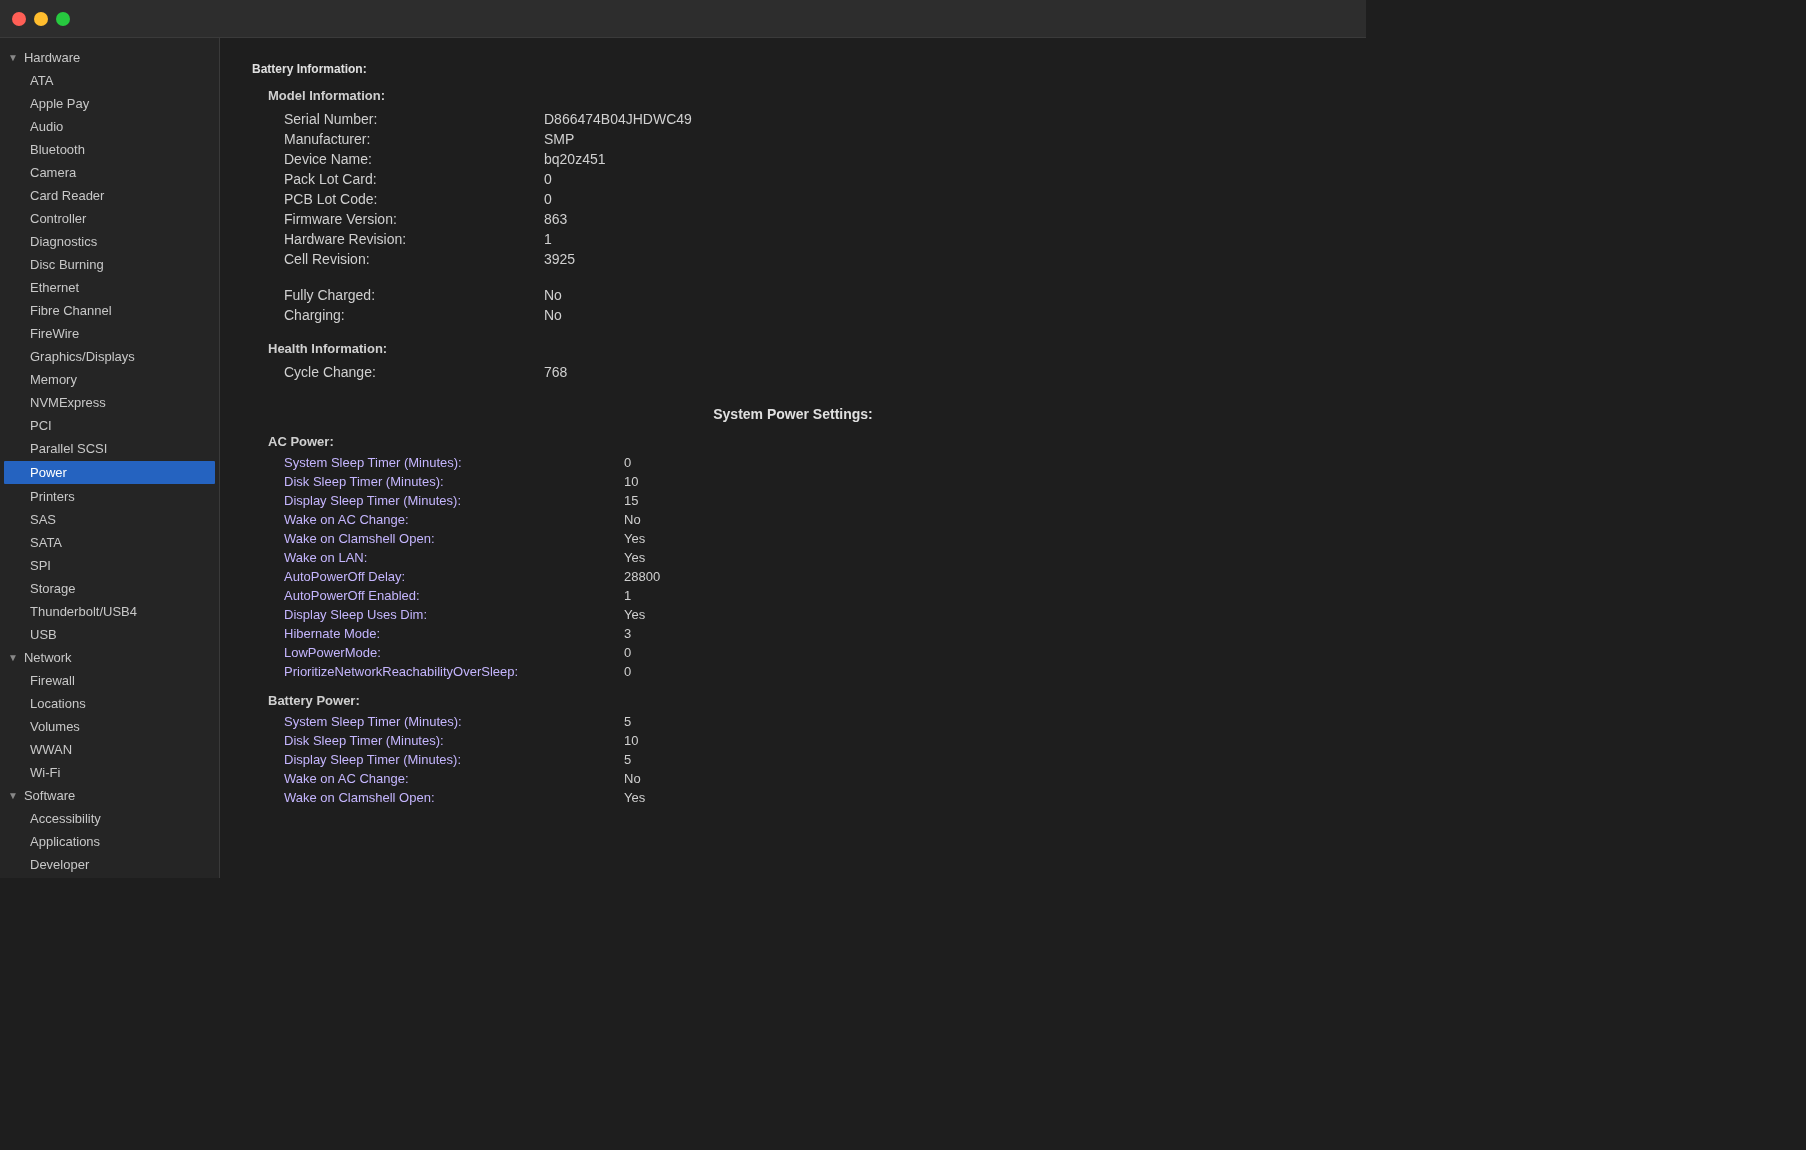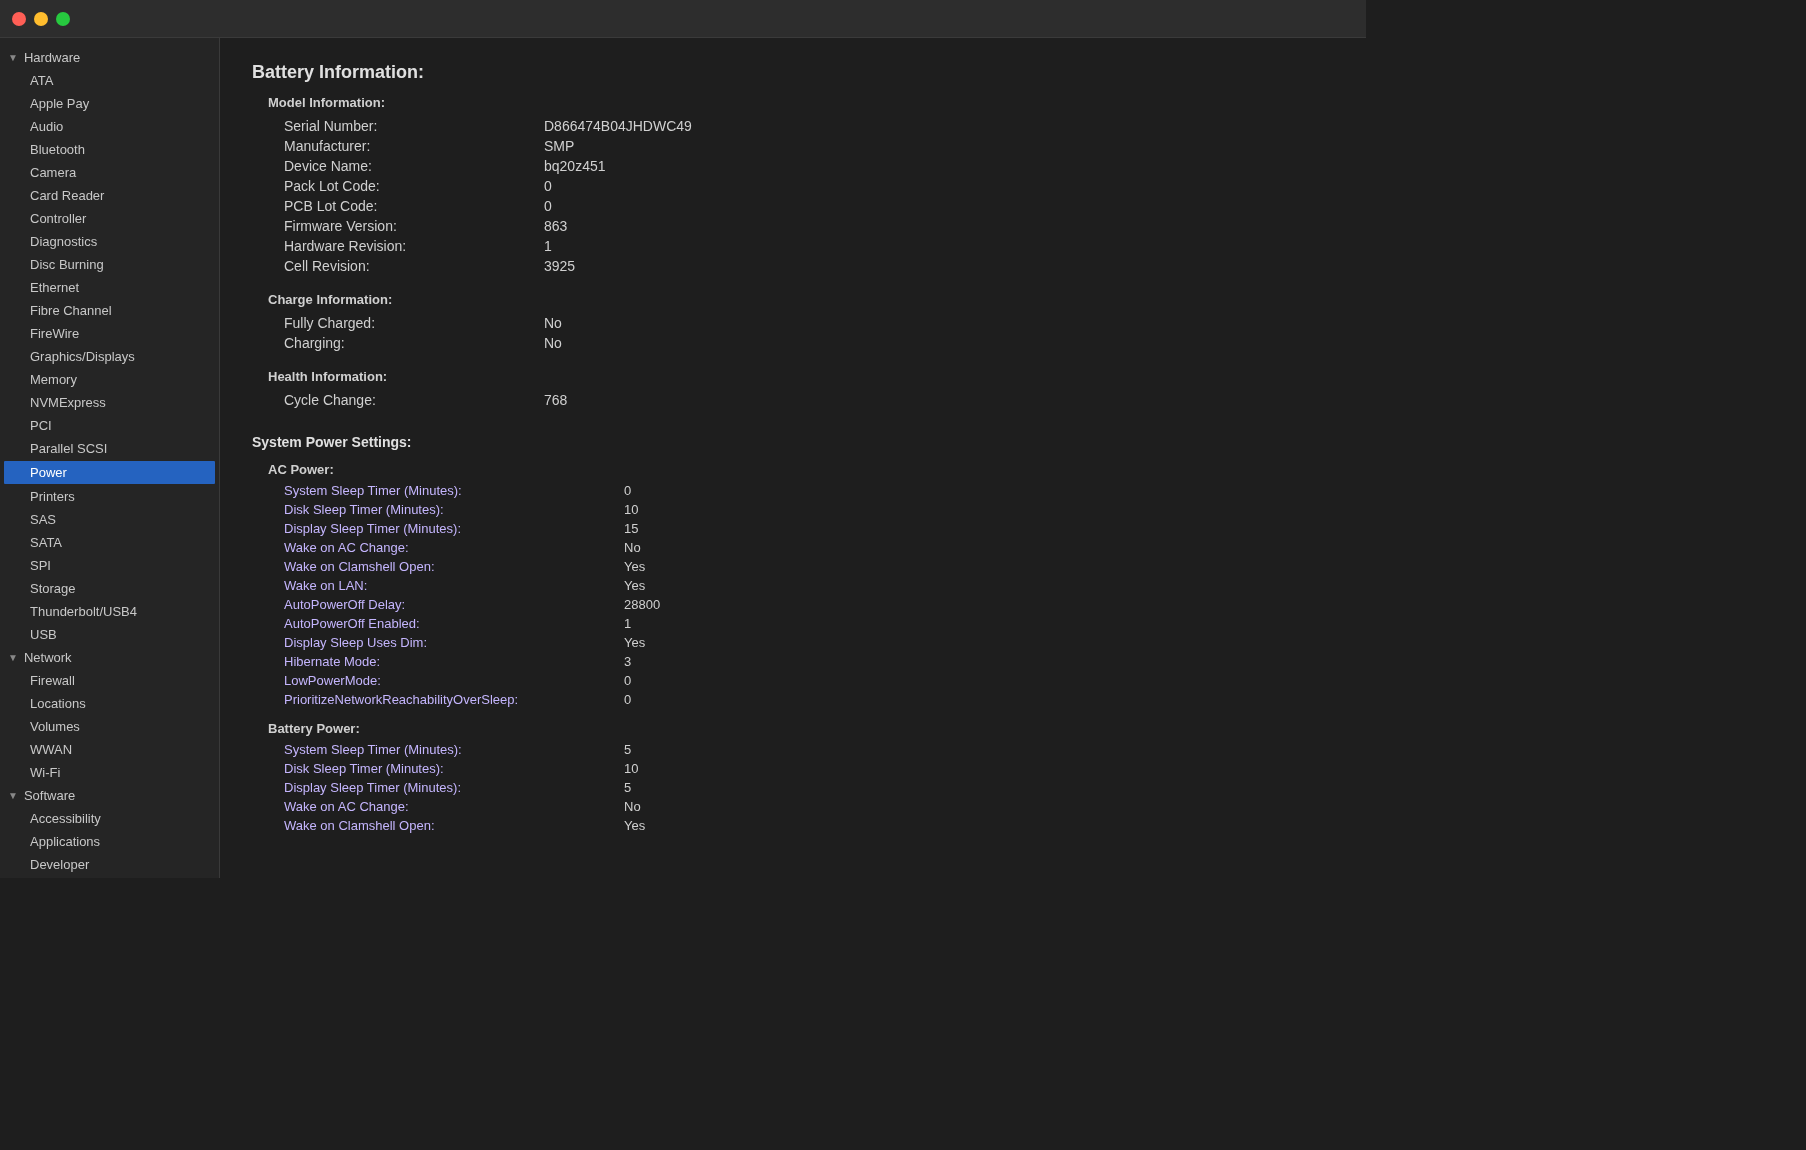--- a/index.html
+++ b/index.html
@@ -91,21 +91,21 @@
     .main-content {
       flex: 1;
       overflow-y: auto;
       background: #1e1e1e;
       padding: 24px 32px;
     }
     .main-content::-webkit-scrollbar { width: 8px; }
     .main-content::-webkit-scrollbar-track { background: transparent; }
     .main-content::-webkit-scrollbar-thumb { background: #555; border-radius: 4px; }
     .section-title {
-      font-size: 18px;
+      font-size: 12px;
       font-weight: 700;
       color: #e0e0e0;
       margin-bottom: 12px;
     }
     .info-group {
       margin-bottom: 16px;
     }
     .info-group-title {
       font-size: 13px;
       font-weight: 600;
@@ -125,20 +125,21 @@
     }
     .info-value {
       color: #d0d0d0;
     }
     .subsection-title {
       font-size: 14px;
       font-weight: 700;
       color: #e0e0e0;
       margin-top: 24px;
       margin-bottom: 12px;
+      text-align: center;
     }
     .power-group-title {
       font-size: 13px;
       font-weight: 600;
       color: #d0d0d0;
       margin-top: 12px;
       margin-bottom: 4px;
       padding-left: 16px;
     }
     .power-row {
@@ -226,42 +227,41 @@
         </div>
         <div class="info-row">
           <span class="info-label">Manufacturer:</span>
           <span class="info-value">SMP</span>
         </div>
         <div class="info-row">
           <span class="info-label">Device Name:</span>
           <span class="info-value">bq20z451</span>
         </div>
         <div class="info-row">
-          <span class="info-label">Pack Lot Code:</span>
+          <span class="info-label">Pack Lot Card:</span>
           <span class="info-value">0</span>
         </div>
         <div class="info-row">
           <span class="info-label">PCB Lot Code:</span>
           <span class="info-value">0</span>
         </div>
         <div class="info-row">
           <span class="info-label">Firmware Version:</span>
           <span class="info-value">863</span>
         </div>
         <div class="info-row">
           <span class="info-label">Hardware Revision:</span>
           <span class="info-value">1</span>
         </div>
         <div class="info-row">
           <span class="info-label">Cell Revision:</span>
           <span class="info-value">3925</span>
         </div>
       </div>
       <div class="info-group">
-        <div class="info-group-title">Charge Information:</div>
         <div class="info-row">
           <span class="info-label">Fully Charged:</span>
           <span class="info-value">No</span>
         </div>
         <div class="info-row">
           <span class="info-label">Charging:</span>
           <span class="info-value">No</span>
         </div>
       </div>
       <div class="info-group">

